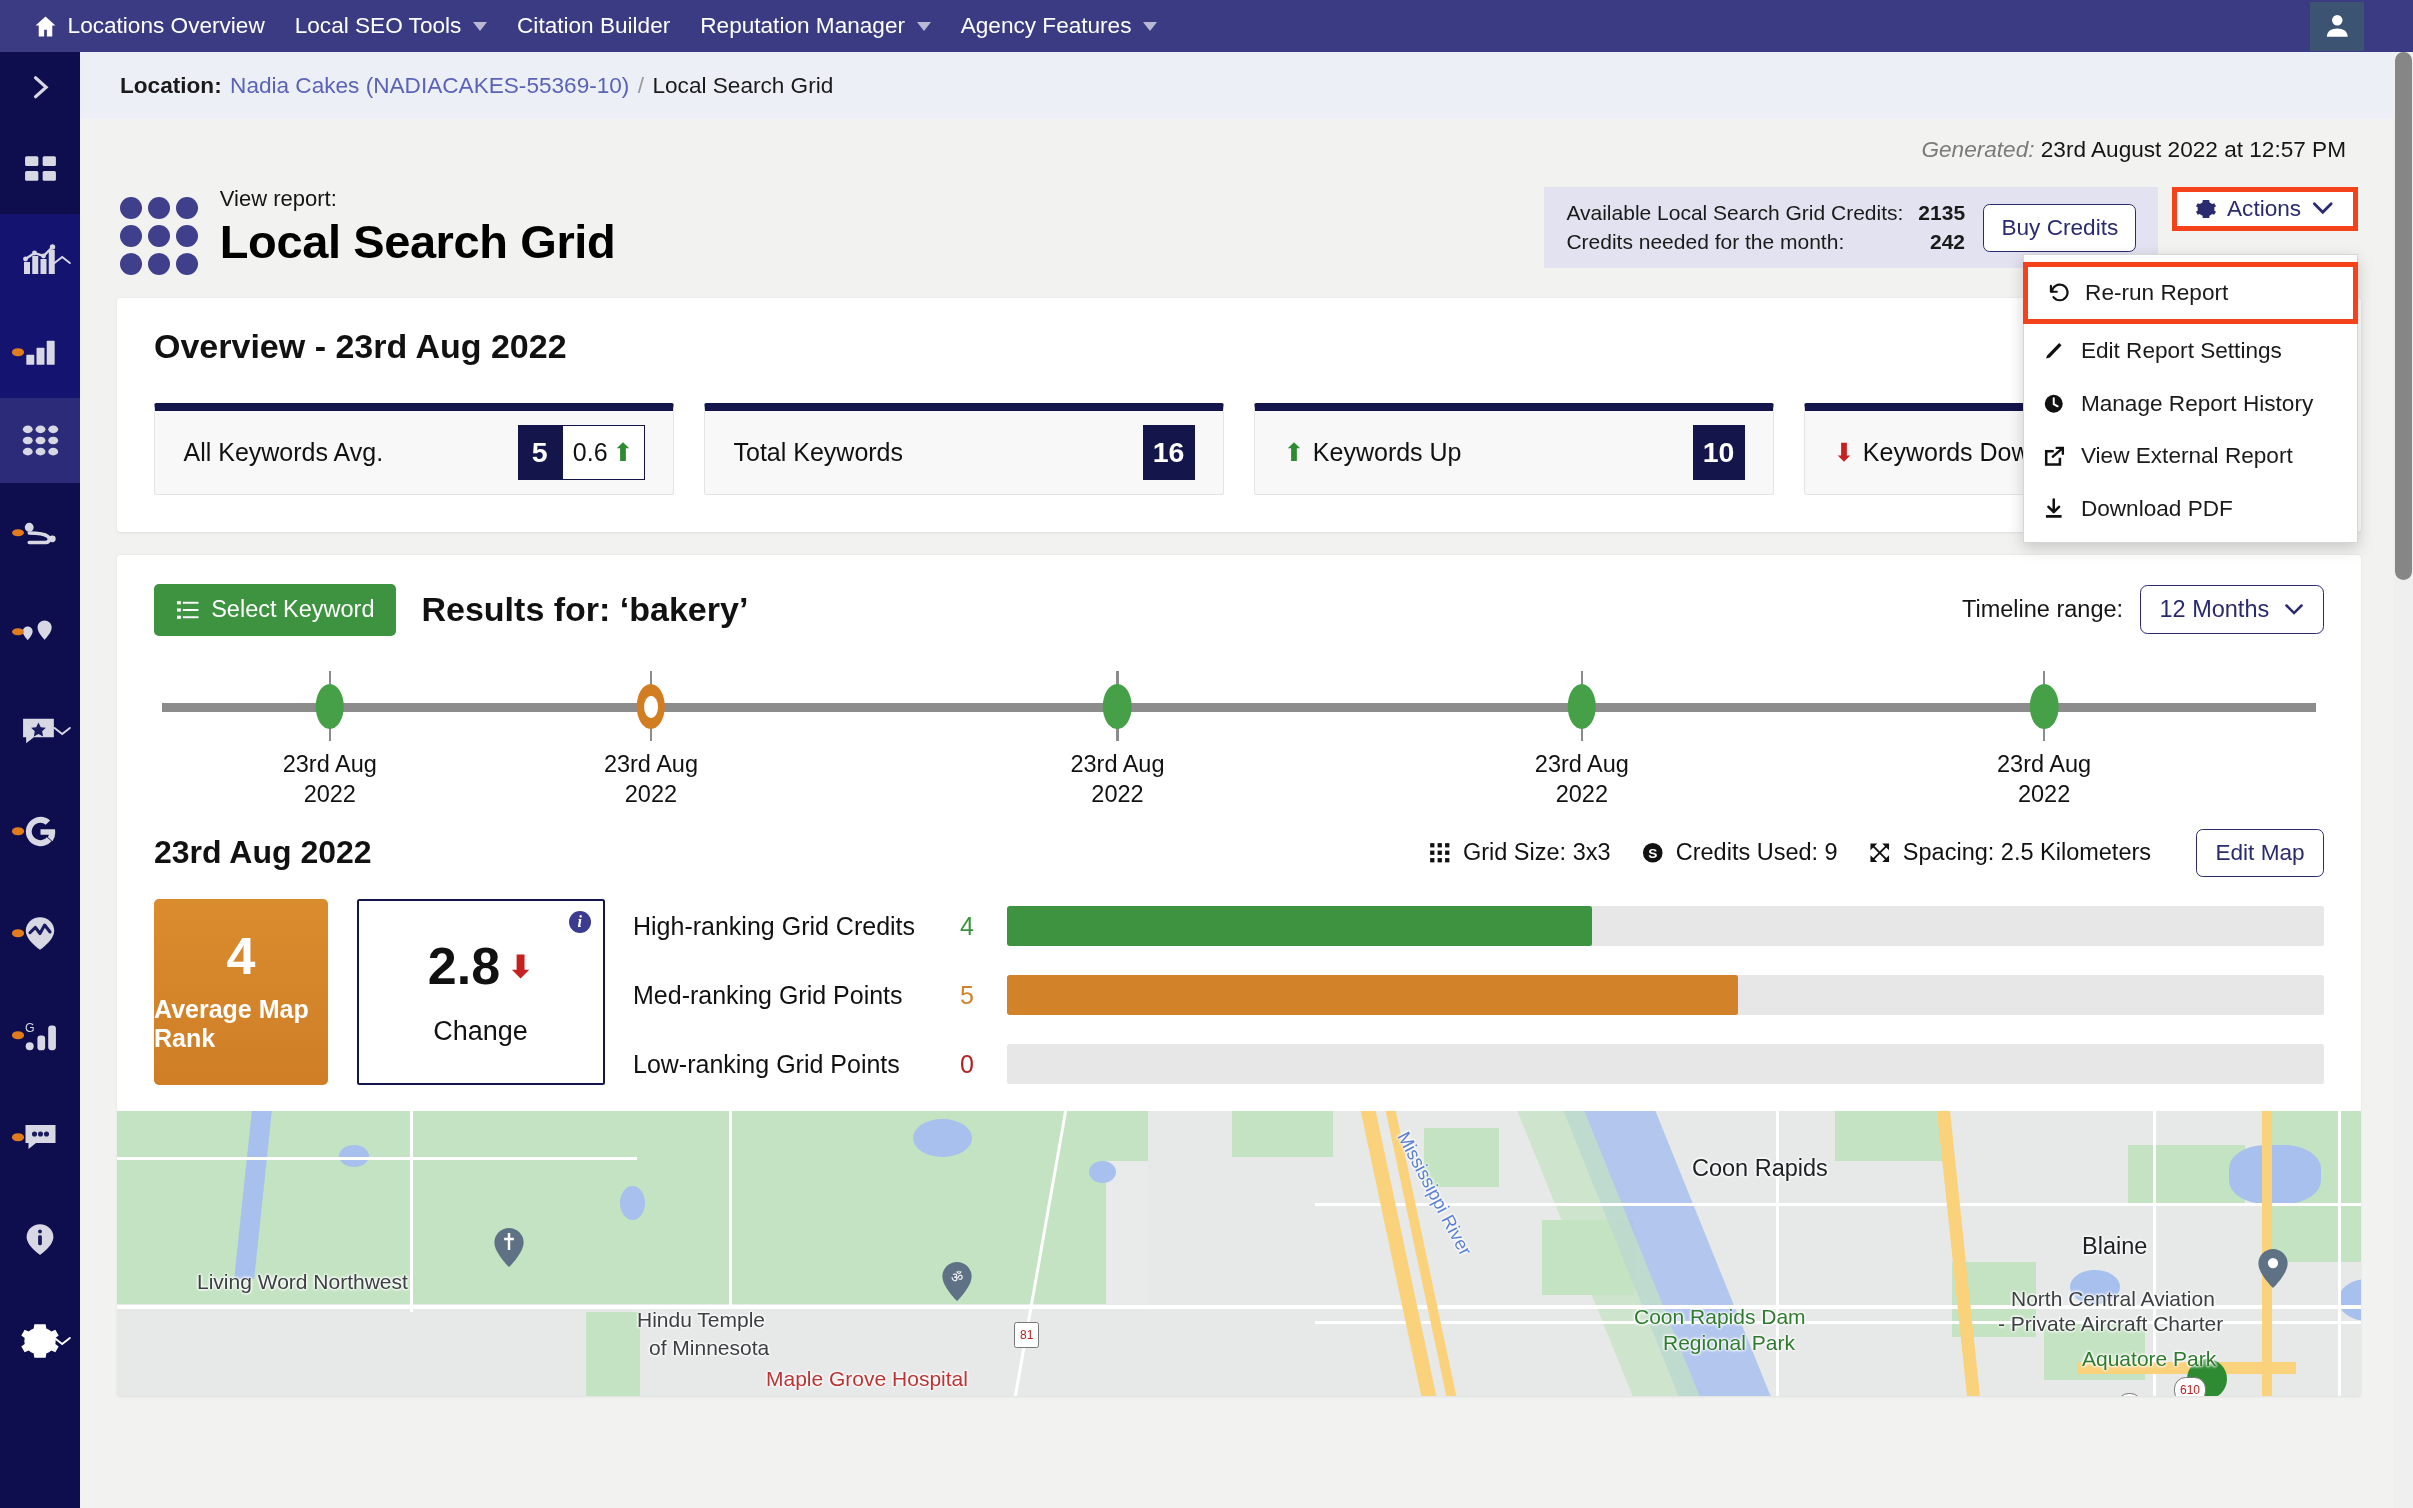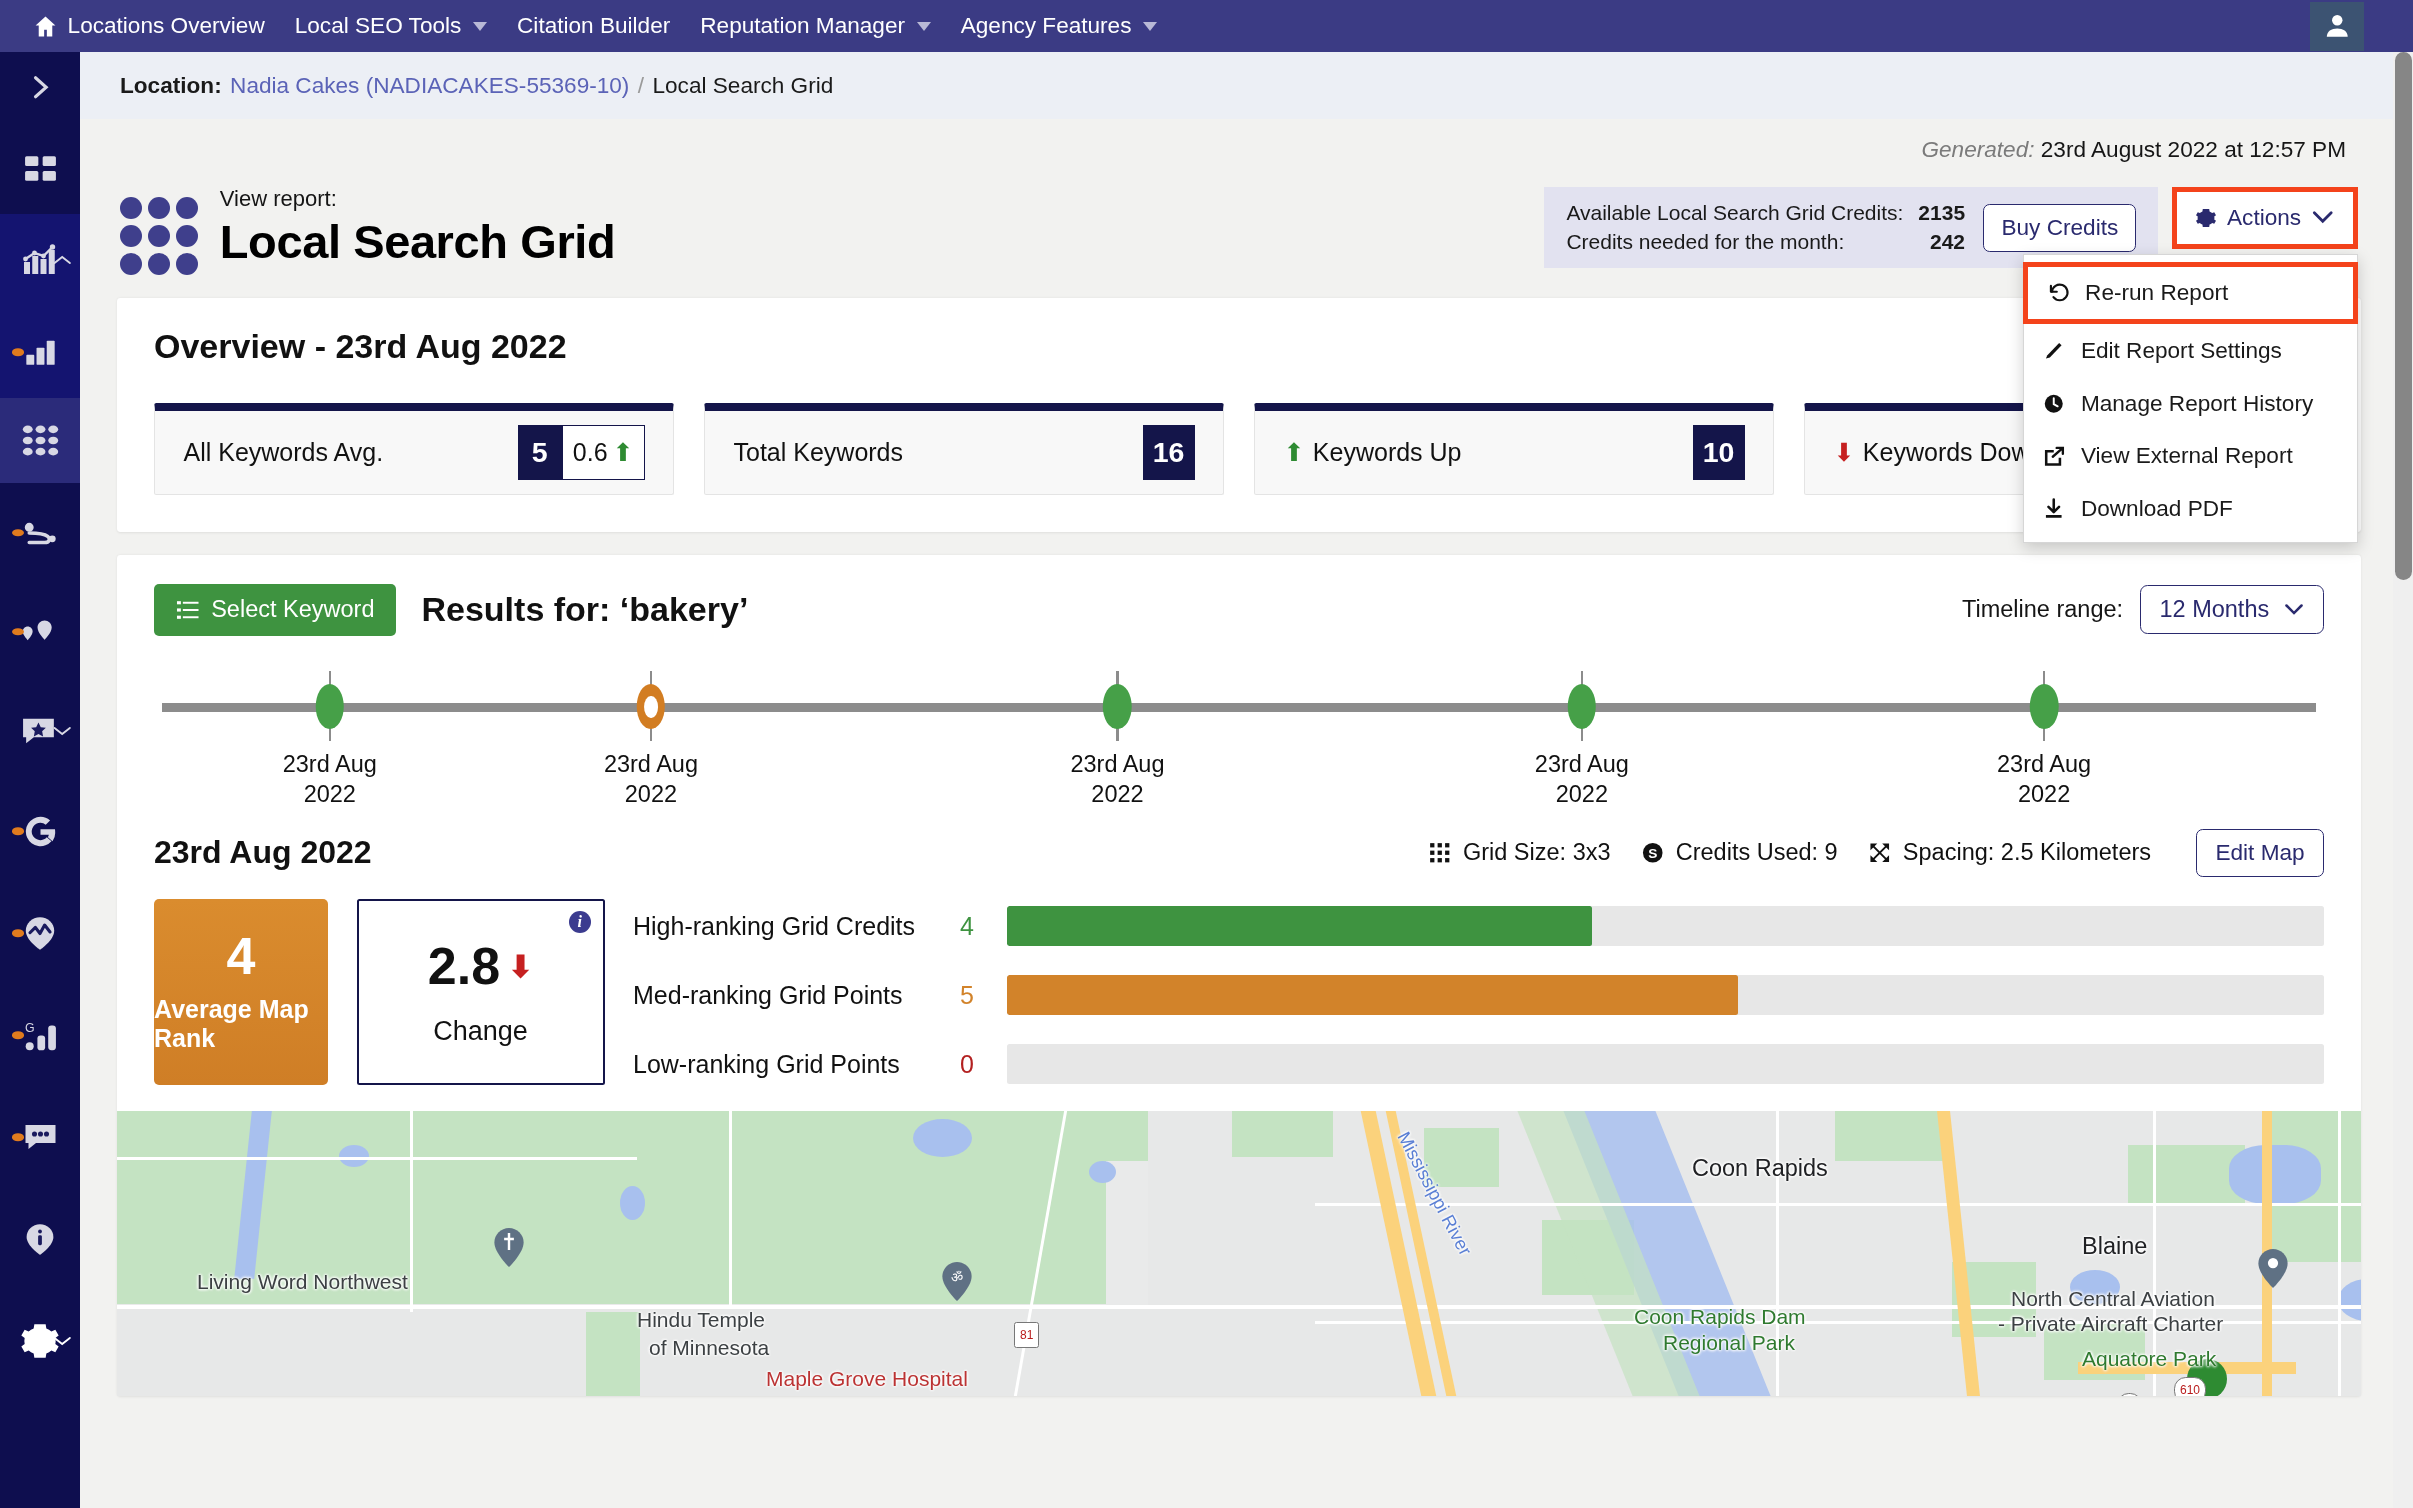--- a/index.html
+++ b/index.html
@@ -91,21 +91,21 @@
   #credits-text td.val { font-weight: bold; text-align: right; padding-left: 15px; }
   #buy-credits {
     background: #fff; border: 1.7px solid #2a2a6e; border-radius: 6.7px;
     color: #2a2a6e; font-size: 22.6px; padding: 10px 17px; margin-left: 18.4px;
     align-self: center; white-space: nowrap;
   }
   #actions-wrap { position: relative; }
   #actions-btn {
     background: #fff; border: 5px solid #f4431b; color: #2a2a6e; font-size: 22.6px;
     padding: 10px 18.4px; display: flex; align-items: center; gap: 10px;
-    white-space: nowrap; height: 62px; margin-left: 13.4px;
+    white-space: nowrap; height: 44px; margin-left: 13.4px;
   }
   #actions-menu {
     position: absolute; top: 67px; right: 0; width: 335px; background: #fff;
     border: 0.8px solid #d6d6d6; box-shadow: 0 5px 15px rgba(0,0,0,0.18); z-index: 70;
     padding: 6.7px 0;
   }
   .menu-item {
     display: flex; align-items: center; gap: 15px; padding: 13.4px 18.4px;
     font-size: 22.6px; color: #1a1a1a; white-space: nowrap;
   }

